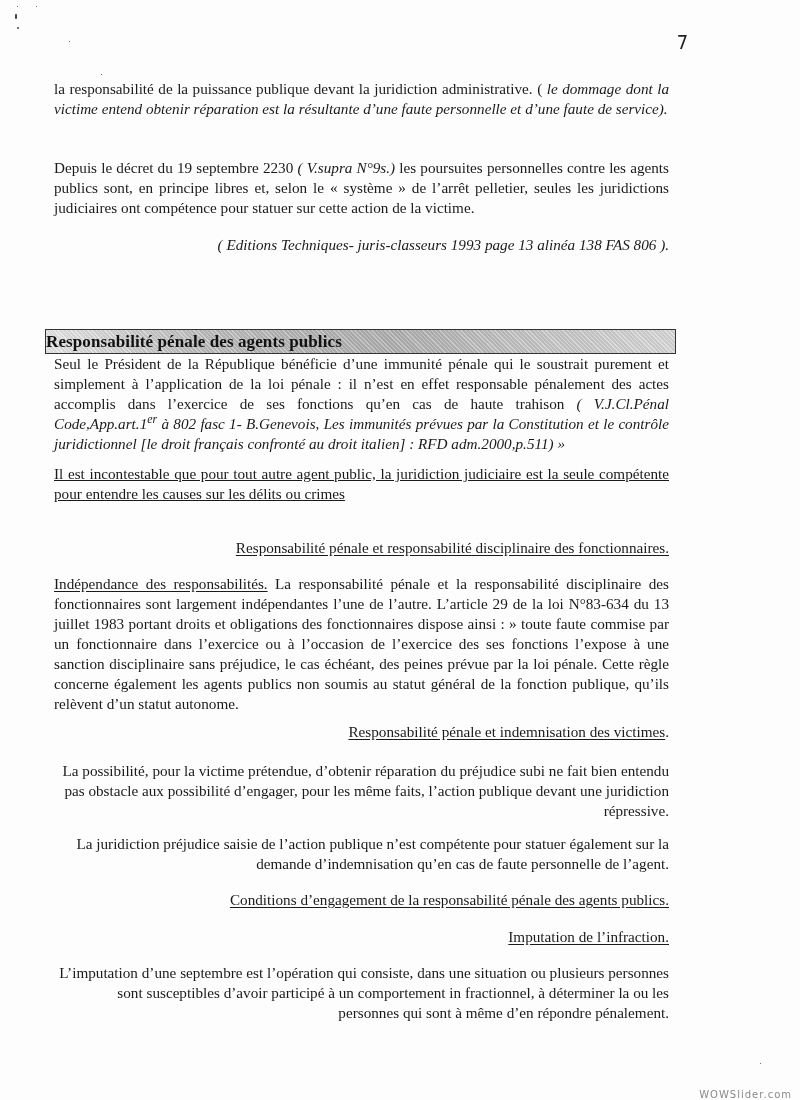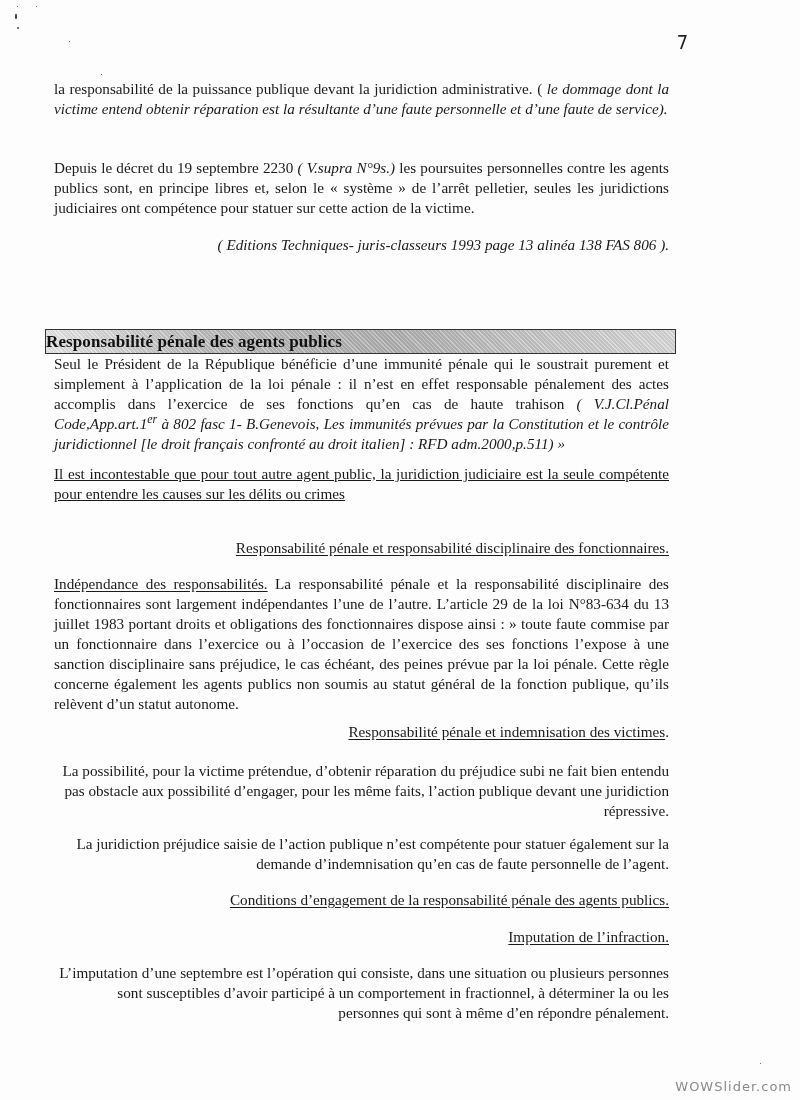--- a/index.html
+++ b/index.html
@@ -69,23 +69,23 @@
     .banner-title {
       font-weight: bold;
       font-size: 17px;
       color: #111;
       letter-spacing: 0.1px;
       margin-left: 0px;
     }
     .watermark {
       position: absolute;
       right: 8px;
-      bottom: 6px;
+      bottom: 0;
       font-family: "DejaVu Sans", sans-serif;
-      font-size: 13px;
+      font-size: 10px;
       color: #8a8a8a;
       letter-spacing: 1px;
     }
   </style>
 </head>
 <body>
 
 <div class="page">
 
   <div class="speck" style="left:17px;top:6px;width:1px;height:1px;"></div>

